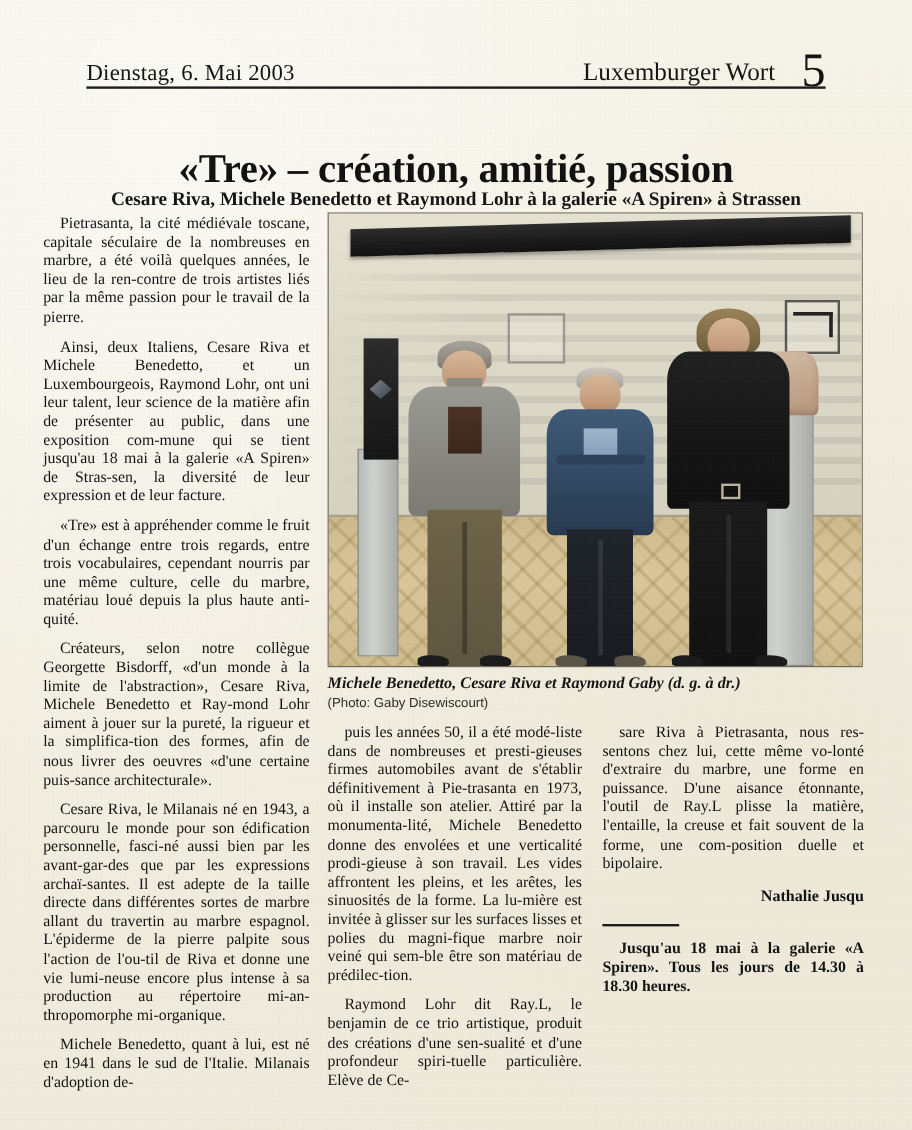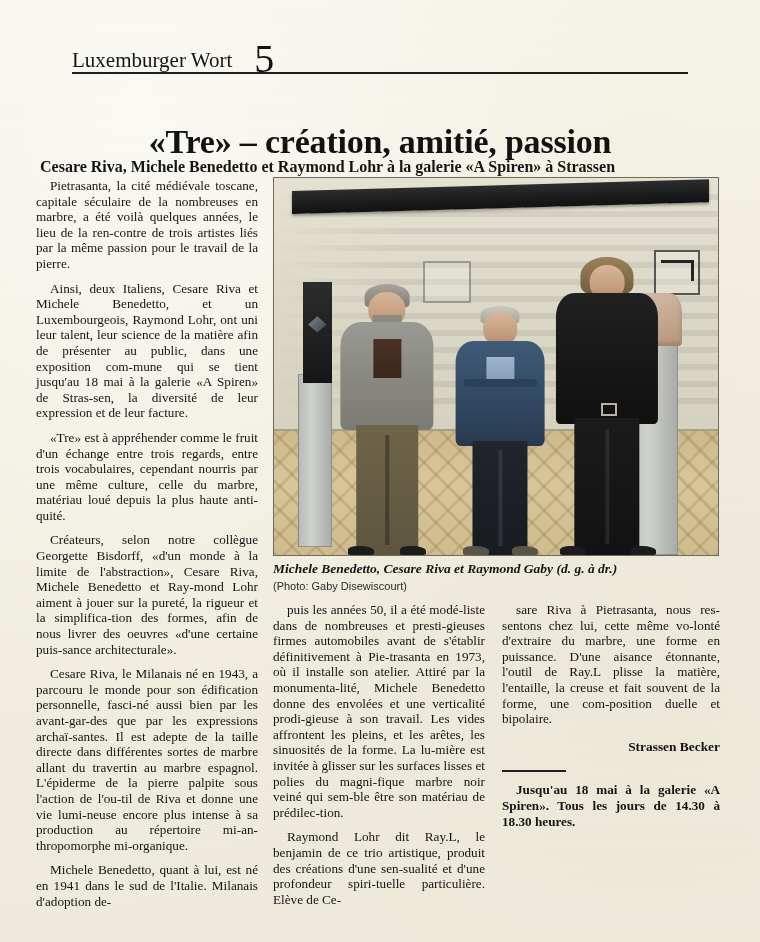--- a/index.html
+++ b/index.html
@@ -87,20 +87,21 @@
     font-size: 34px;
     color: #111;
     letter-spacing: -.2px;
     white-space: nowrap;
   }
   #subhead {
     position: absolute;
     left: 40px;
     top: 145px;
     width: 680px;
+    text-align: center;
     font-size: 16px;
     font-weight: bold;
     color: #141414;
     white-space: nowrap;
   }
 
   
   #photo-wrap {
     position: absolute;
     left: 273px;
@@ -312,20 +313,21 @@
     text-align: justify;
     text-indent: 14px;
   }
 </style>
 </head>
 <body>
 
 <div id="page">
 
   <div id="masthead">
+    <div class="mast-date">Dienstag, 6. Mai 2003</div>
     <div class="mast-right">
       <div class="mast-title">Luxemburger Wort</div>
       <div class="mast-page">5</div>
     </div>
   </div>
   <div id="mast-rule"></div>
 
   <h1 id="headline">«Tre» – création, amitié, passion</h1>
   <h2 id="subhead">Cesare Riva, Michele Benedetto et Raymond Lohr à la galerie «A Spiren» à Strassen</h2>
 
@@ -393,19 +395,19 @@
     <p>Michele Benedetto, quant à lui, est né en 1941 dans le sud de l'Italie. Milanais d'adoption de-</p>
   </div>
 
   <div class="col" id="col2">
     <p>puis les années 50, il a été modé-liste dans de nombreuses et presti-gieuses firmes automobiles avant de s'établir définitivement à Pie-trasanta en 1973, où il installe son atelier. Attiré par la monumenta-lité, Michele Benedetto donne des envolées et une verticalité prodi-gieuse à son travail. Les vides affrontent les pleins, et les arêtes, les sinuosités de la forme. La lu-mière est invitée à glisser sur les surfaces lisses et polies du magni-fique marbre noir veiné qui sem-ble être son matériau de prédilec-tion.</p>
     <p>Raymond Lohr dit Ray.L, le benjamin de ce trio artistique, produit des créations d'une sen-sualité et d'une profondeur spiri-tuelle particulière. Elève de Ce-</p>
   </div>
 
   <div class="col" id="col3">
     <p>sare Riva à Pietrasanta, nous res-sentons chez lui, cette même vo-lonté d'extraire du marbre, une forme en puissance. D'une aisance étonnante, l'outil de Ray.L plisse la matière, l'entaille, la creuse et fait souvent de la forme, une com-position duelle et bipolaire.</p>
-    <div id="byline">Strassen Becker</div>
+    <div id="byline">Nathalie Jusqu</div>
     <div id="info-rule"></div>
     <div id="info-note">Jusqu'au 18 mai à la galerie «A Spiren». Tous les jours de 14.30 à 18.30 heures.</div>
   </div>
 
   <div id="grain"></div>
 </div>
 
 </body></html>

